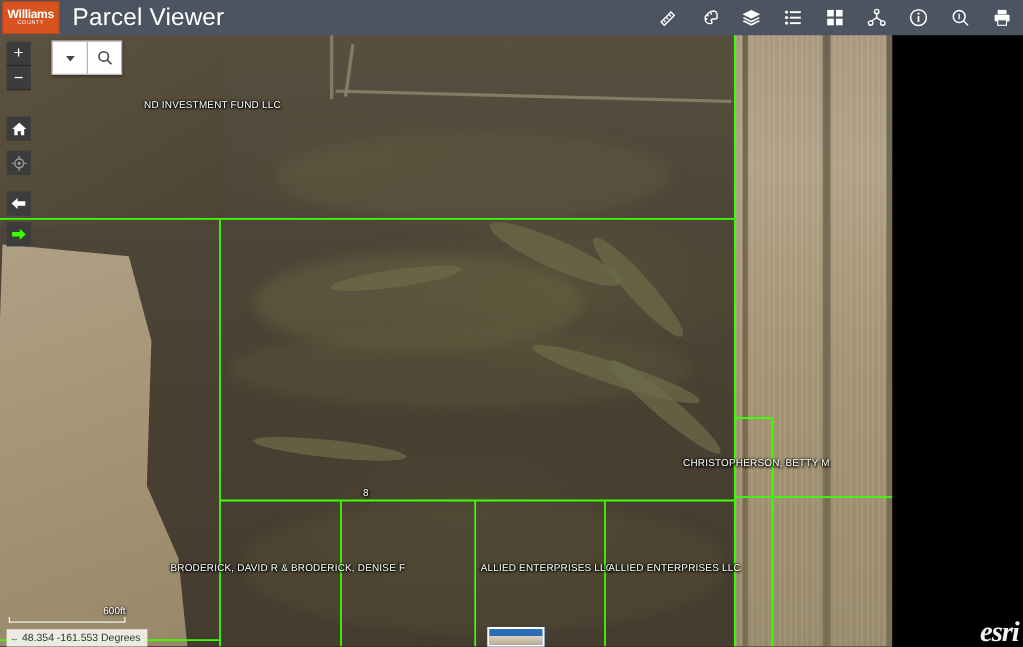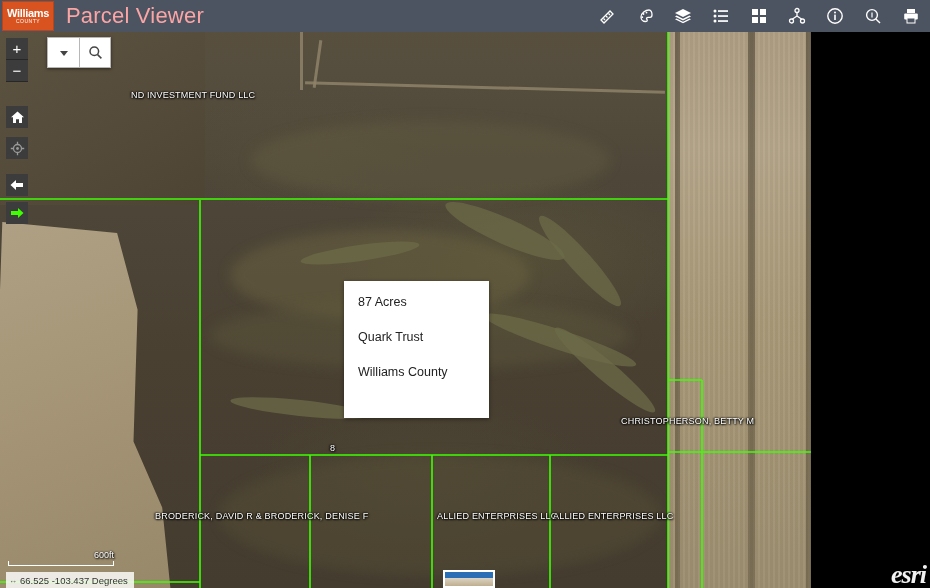--- a/index.html
+++ b/index.html
@@ -124,21 +124,21 @@
     align-items: center;
     justify-content: center;
     font-weight: bold;
     border: 1px solid #b9461a;
     box-sizing: border-box;
     position: relative;
   }
   .logo .l1 { font-size: 11px; letter-spacing: -0.3px; }
   .logo .l2 { font-size: 5px; font-weight: normal; letter-spacing: 0.5px; }
   .app-title {
-    color: #fca5a5;
+    color: #ffffff;
     font-size: 22px;
     margin-left: 12px;
     font-weight: normal;
     letter-spacing: 0.2px;
   }
   .header-tools {
     margin-left: auto;
     display: flex;
     align-items: center;
     height: 32px;
@@ -508,35 +508,30 @@
     <svg width="16" height="14" viewBox="0 0 16 14">
         <path d="M7 2 L7 5 L14 5 L14 9 L7 9 L7 12 L1.5 7 Z" fill="#fff"></path>
       </svg>
   </div>
   <div class="tool-ico" style="top:202px;">
     <svg width="16" height="14" viewBox="0 0 16 14">
         <path d="M9 2 L9 5 L2 5 L2 9 L9 9 L9 12 L14.5 7 Z" fill="#3dff00"></path>
       </svg>
   </div>
 
-  <div class="popup">
-    <div>87 Acres</div>
-    <div>Quark Trust</div>
-    <div>Williams County</div>
-  </div>
 
   <div class="scalebar">
     <div class="scale-text">600ft</div>
     <div class="scale-line"></div>
   </div>
 
   <div class="basemap-thumb">
     <div class="b1"></div>
   </div>
 
   <div class="coordbar">
     <span class="coord-grip">↔</span>
-    <span>66.525 -103.437 Degrees</span>
+    <span>48.354 -161.553 Degrees</span>
   </div>
 
   <div class="esri-logo">esri</div>
 
 </div>
 
 </body></html>

